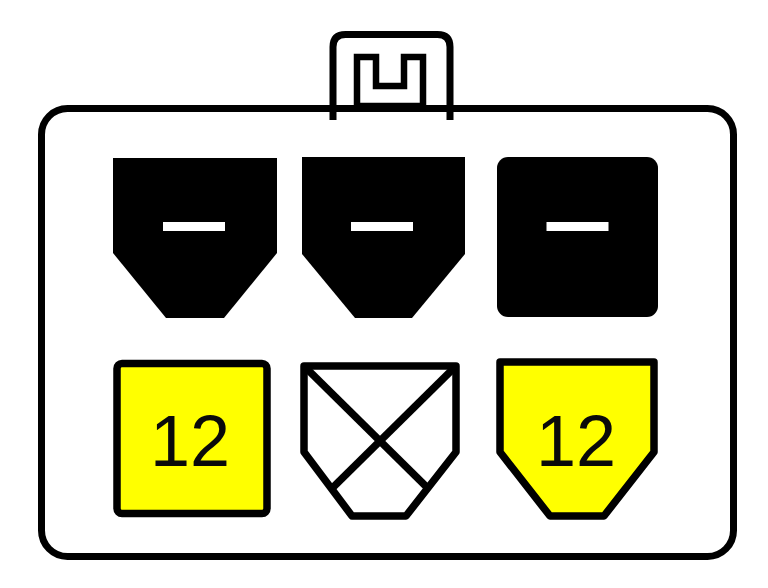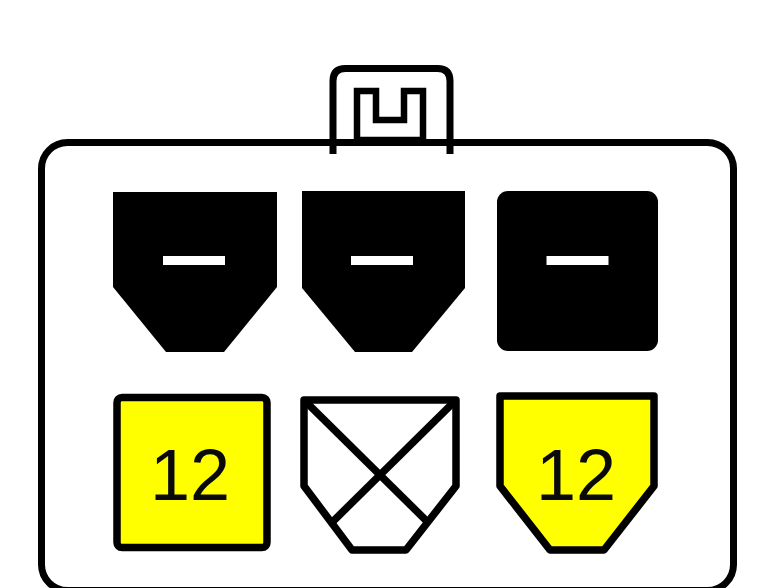--- a/index.html
+++ b/index.html
@@ -8,21 +8,20 @@
     background: #ffffff;
     width: 768px;
     height: 588px;
     overflow: hidden;
     font-family: "Liberation Sans", sans-serif;
   }
   .stage {
     position: relative;
     width: 768px;
     height: 524px;
-    margin-top: 34px;
   }
   svg { display: block; }
   .outline-heavy { stroke: #000000; stroke-width: 7; fill: none; }
   .pin-stroke { stroke: #000000; stroke-width: 7.5; stroke-linejoin: round; }
   .notch-stroke { stroke: #000000; stroke-width: 6.5; stroke-linejoin: miter; }
   .xline { stroke: #000000; stroke-width: 7.5; fill: none; stroke-linecap: butt; }
   .pin-label {
     font-family: "Liberation Sans", sans-serif;
     font-size: 72px;
     font-weight: 400;

